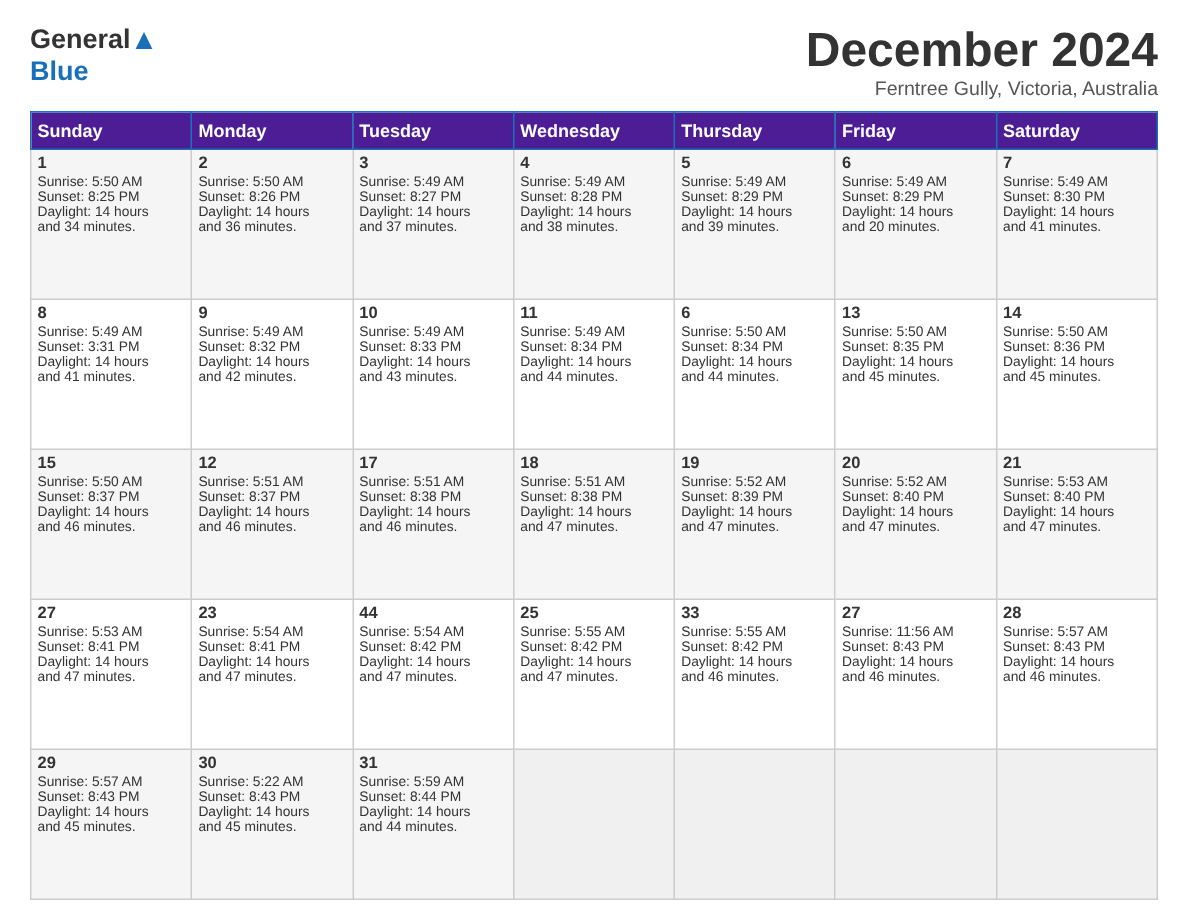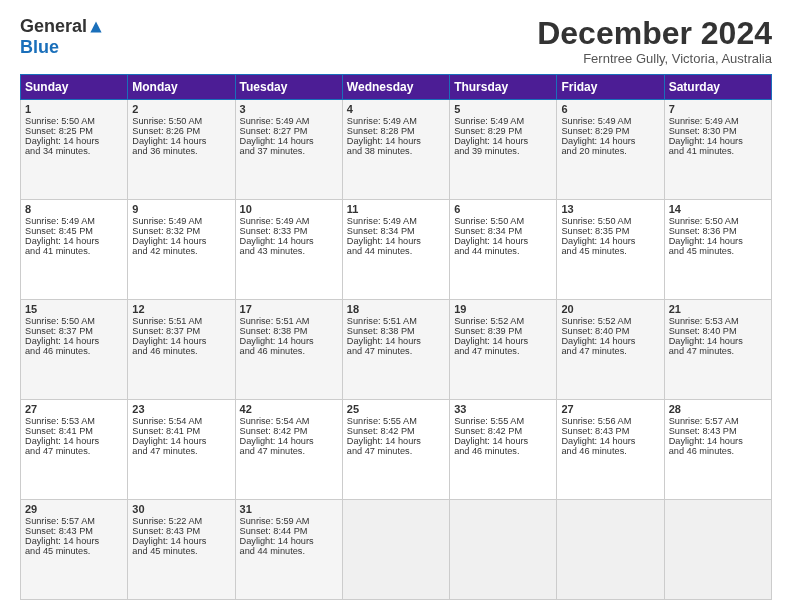--- a/index.html
+++ b/index.html
@@ -134,44 +134,44 @@
     <tr>
           <td><span class="day-num">1</span><span>Sunrise: 5:50 AM</span><br><span>Sunset: 8:25 PM</span><br><span>Daylight: 14 hours</span><br><span>and 34 minutes.</span></td>
           <td><span class="day-num">2</span><span>Sunrise: 5:50 AM</span><br><span>Sunset: 8:26 PM</span><br><span>Daylight: 14 hours</span><br><span>and 36 minutes.</span></td>
           <td><span class="day-num">3</span><span>Sunrise: 5:49 AM</span><br><span>Sunset: 8:27 PM</span><br><span>Daylight: 14 hours</span><br><span>and 37 minutes.</span></td>
           <td><span class="day-num">4</span><span>Sunrise: 5:49 AM</span><br><span>Sunset: 8:28 PM</span><br><span>Daylight: 14 hours</span><br><span>and 38 minutes.</span></td>
           <td><span class="day-num">5</span><span>Sunrise: 5:49 AM</span><br><span>Sunset: 8:29 PM</span><br><span>Daylight: 14 hours</span><br><span>and 39 minutes.</span></td>
           <td><span class="day-num">6</span><span>Sunrise: 5:49 AM</span><br><span>Sunset: 8:29 PM</span><br><span>Daylight: 14 hours</span><br><span>and 20 minutes.</span></td>
           <td><span class="day-num">7</span><span>Sunrise: 5:49 AM</span><br><span>Sunset: 8:30 PM</span><br><span>Daylight: 14 hours</span><br><span>and 41 minutes.</span></td>
         </tr>
         <tr>
-          <td><span class="day-num">8</span><span>Sunrise: 5:49 AM</span><br><span>Sunset: 8:45 PM</span><br><span>Daylight: 14 hours</span><br><span>and 41 minutes.</span></td>
+          <td><span class="day-num">8</span><span>Sunrise: 5:49 AM</span><br><span>Sunset: 3:31 PM</span><br><span>Daylight: 14 hours</span><br><span>and 41 minutes.</span></td>
           <td><span class="day-num">9</span><span>Sunrise: 5:49 AM</span><br><span>Sunset: 8:32 PM</span><br><span>Daylight: 14 hours</span><br><span>and 42 minutes.</span></td>
           <td><span class="day-num">10</span><span>Sunrise: 5:49 AM</span><br><span>Sunset: 8:33 PM</span><br><span>Daylight: 14 hours</span><br><span>and 43 minutes.</span></td>
           <td><span class="day-num">11</span><span>Sunrise: 5:49 AM</span><br><span>Sunset: 8:34 PM</span><br><span>Daylight: 14 hours</span><br><span>and 44 minutes.</span></td>
           <td><span class="day-num">6</span><span>Sunrise: 5:50 AM</span><br><span>Sunset: 8:34 PM</span><br><span>Daylight: 14 hours</span><br><span>and 44 minutes.</span></td>
           <td><span class="day-num">13</span><span>Sunrise: 5:50 AM</span><br><span>Sunset: 8:35 PM</span><br><span>Daylight: 14 hours</span><br><span>and 45 minutes.</span></td>
           <td><span class="day-num">14</span><span>Sunrise: 5:50 AM</span><br><span>Sunset: 8:36 PM</span><br><span>Daylight: 14 hours</span><br><span>and 45 minutes.</span></td>
         </tr>
         <tr>
           <td><span class="day-num">15</span><span>Sunrise: 5:50 AM</span><br><span>Sunset: 8:37 PM</span><br><span>Daylight: 14 hours</span><br><span>and 46 minutes.</span></td>
           <td><span class="day-num">12</span><span>Sunrise: 5:51 AM</span><br><span>Sunset: 8:37 PM</span><br><span>Daylight: 14 hours</span><br><span>and 46 minutes.</span></td>
           <td><span class="day-num">17</span><span>Sunrise: 5:51 AM</span><br><span>Sunset: 8:38 PM</span><br><span>Daylight: 14 hours</span><br><span>and 46 minutes.</span></td>
           <td><span class="day-num">18</span><span>Sunrise: 5:51 AM</span><br><span>Sunset: 8:38 PM</span><br><span>Daylight: 14 hours</span><br><span>and 47 minutes.</span></td>
           <td><span class="day-num">19</span><span>Sunrise: 5:52 AM</span><br><span>Sunset: 8:39 PM</span><br><span>Daylight: 14 hours</span><br><span>and 47 minutes.</span></td>
           <td><span class="day-num">20</span><span>Sunrise: 5:52 AM</span><br><span>Sunset: 8:40 PM</span><br><span>Daylight: 14 hours</span><br><span>and 47 minutes.</span></td>
           <td><span class="day-num">21</span><span>Sunrise: 5:53 AM</span><br><span>Sunset: 8:40 PM</span><br><span>Daylight: 14 hours</span><br><span>and 47 minutes.</span></td>
         </tr>
         <tr>
           <td><span class="day-num">27</span><span>Sunrise: 5:53 AM</span><br><span>Sunset: 8:41 PM</span><br><span>Daylight: 14 hours</span><br><span>and 47 minutes.</span></td>
           <td><span class="day-num">23</span><span>Sunrise: 5:54 AM</span><br><span>Sunset: 8:41 PM</span><br><span>Daylight: 14 hours</span><br><span>and 47 minutes.</span></td>
-          <td><span class="day-num">42</span><span>Sunrise: 5:54 AM</span><br><span>Sunset: 8:42 PM</span><br><span>Daylight: 14 hours</span><br><span>and 47 minutes.</span></td>
+          <td><span class="day-num">44</span><span>Sunrise: 5:54 AM</span><br><span>Sunset: 8:42 PM</span><br><span>Daylight: 14 hours</span><br><span>and 47 minutes.</span></td>
           <td><span class="day-num">25</span><span>Sunrise: 5:55 AM</span><br><span>Sunset: 8:42 PM</span><br><span>Daylight: 14 hours</span><br><span>and 47 minutes.</span></td>
           <td><span class="day-num">33</span><span>Sunrise: 5:55 AM</span><br><span>Sunset: 8:42 PM</span><br><span>Daylight: 14 hours</span><br><span>and 46 minutes.</span></td>
-          <td><span class="day-num">27</span><span>Sunrise: 5:56 AM</span><br><span>Sunset: 8:43 PM</span><br><span>Daylight: 14 hours</span><br><span>and 46 minutes.</span></td>
+          <td><span class="day-num">27</span><span>Sunrise: 11:56 AM</span><br><span>Sunset: 8:43 PM</span><br><span>Daylight: 14 hours</span><br><span>and 46 minutes.</span></td>
           <td><span class="day-num">28</span><span>Sunrise: 5:57 AM</span><br><span>Sunset: 8:43 PM</span><br><span>Daylight: 14 hours</span><br><span>and 46 minutes.</span></td>
         </tr>
         <tr>
           <td><span class="day-num">29</span><span>Sunrise: 5:57 AM</span><br><span>Sunset: 8:43 PM</span><br><span>Daylight: 14 hours</span><br><span>and 45 minutes.</span></td>
           <td><span class="day-num">30</span><span>Sunrise: 5:22 AM</span><br><span>Sunset: 8:43 PM</span><br><span>Daylight: 14 hours</span><br><span>and 45 minutes.</span></td>
           <td><span class="day-num">31</span><span>Sunrise: 5:59 AM</span><br><span>Sunset: 8:44 PM</span><br><span>Daylight: 14 hours</span><br><span>and 44 minutes.</span></td>
           <td class="cell-empty"></td>
           <td class="cell-empty"></td>
           <td class="cell-empty"></td>
           <td class="cell-empty"></td>

